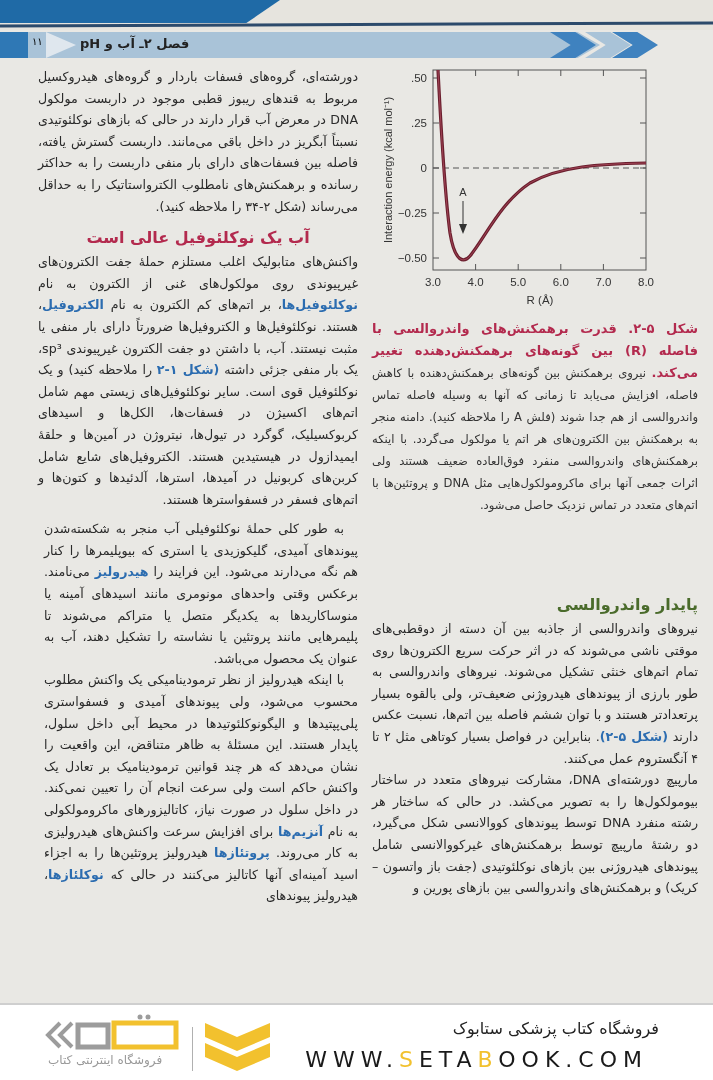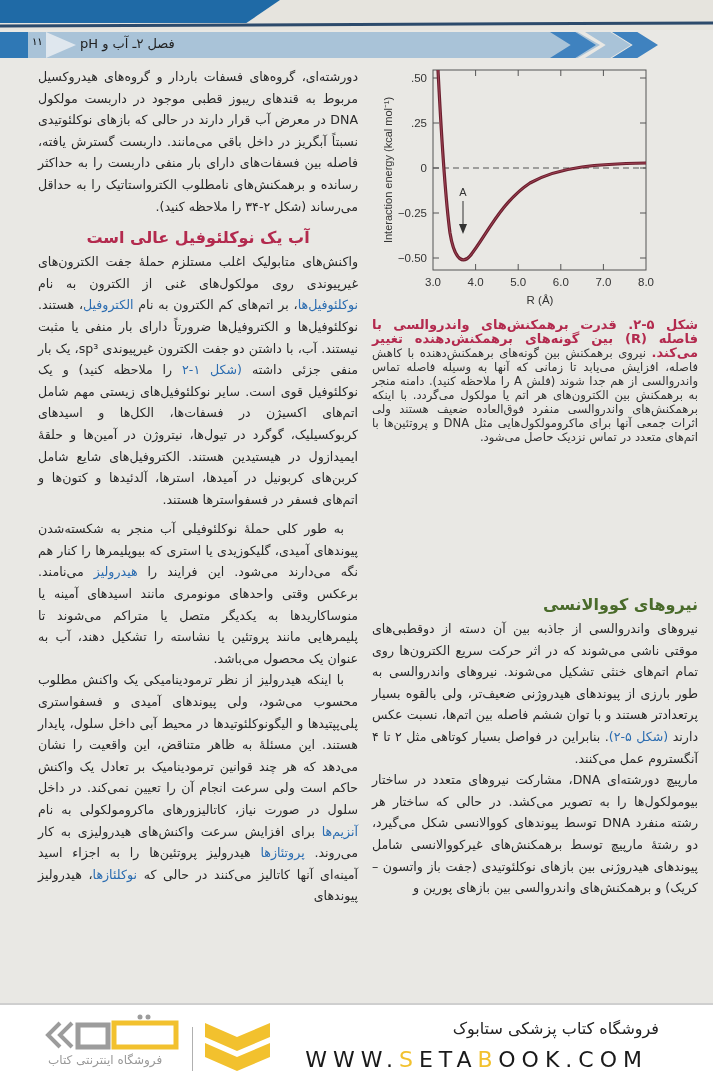--- a/index.html
+++ b/index.html
@@ -13,34 +13,34 @@
   .banner-bar { position: absolute; left: 0; top: 30px; width: 713px; height: 30px; }
   .bar-light { position: absolute; left: 40px; top: 2px; width: 560px; height: 26px; background: #a9c3d8; clip-path: polygon(0 0, 96% 0, 100% 50%, 96% 100%, 0 100%); }
   .bar-left-block { position: absolute; left: 0; top: 2px; width: 28px; height: 26px; background: #2f78b5; }
   .page-num-box { position: absolute; left: 28px; top: 2px; width: 42px; height: 26px; background: #a9c3d8; }
   .page-num-sep { position: absolute; left: 46px; top: 2px; width: 30px; height: 26px; background: #dfe7ee; clip-path: polygon(0 0, 100% 50%, 0 100%); }
   .chev { position: absolute; top: 2px; width: 46px; height: 26px; clip-path: polygon(0 0, 55% 0, 100% 50%, 55% 100%, 0 100%, 45% 50%); }
   .chev.c1 { left: 550px; background: #3f82bf; }
   .chev.c2 { left: 585px; background: #a9c3d8; }
   .chev.c3 { left: 612px; background: #3f82bf; }
   .page-num { position: absolute; left: 32px; top: 36px; font-size: 10px; color: #000000; font-family: "DejaVu Sans", sans-serif; }
-  .chapter-title { position: absolute; left: 80px; top: 36px; font-size: 13px; color: #222; direction: rtl; }
+  .chapter-title { position: absolute; left: 80px; top: 36px; font-size: 13px; color: #222; direction: rtl; font-weight: bold; }
 
   
   .col { position: absolute; direction: rtl; text-align: justify; font-size: 12.6px; line-height: 21.6px; }
   .col-left { left: 38px; top: 66px; width: 320px; }
   .col-right { left: 372px; width: 326px; }
 
   .heading-pink { color: #b32a4e; font-weight: bold; font-size: 16px; line-height: 26px; text-align: center; }
   .heading-green { color: #4a6b2b; font-weight: bold; font-size: 16px; line-height: 26px; text-align: right; }
-  .hl-blue { color: #2b6cb0; font-weight: normal; }
+  .hl-blue { color: #2b6cb0; font-weight: bold; }
   .caption { color: #b32a4e; font-weight: bold; }
-  .caption-body { font-size: 11.6px; line-height: 14px; color: #333; }
+  .caption-body { font-size: 11.6px; line-height: 22px; color: #333; }
   p { margin: 0; }
-  .indent { text-indent: 14px; }
+  .indent { text-indent: 14px; margin-left: 6px; }
   .mt8 { margin-top: 8px; }
 
   
   .chart { position: absolute; left: 340px; top: 58px; width: 330px; height: 255px; }
   .chart svg { width: 330px; height: 255px; }
 
   
   .footer { position: absolute; left: 0; top: 1003px; width: 713px; height: 77px; background: #ffffff; border-top: 2px solid #cfcfcf; }
   .shop-name { position: absolute; right: 54px; top: 14px; font-size: 16px; color: #222; direction: rtl; }
   .shop-url { position: absolute; right: 65px; top: 42px; font-size: 22px; letter-spacing: 6px; color: #1a1a1a; font-family: "DejaVu Sans", sans-serif; }
@@ -142,21 +142,21 @@
   </svg>
 </div>
 
 <div class="col col-right" style="top: 318px;">
   <p class="caption-body">
     <span class="caption" style="font-size:13px;">شکل ۵-۲. قدرت برهمکنش‌های واندروالسی با فاصله (R) بین گونه‌های برهمکنش‌دهنده تغییر می‌کند.</span><span> نیروی برهمکنش بین گونه‌های برهمکنش‌دهنده با کاهش فاصله، افزایش می‌یابد تا زمانی که آنها به وسیله فاصله تماس واندروالسی از هم جدا شوند (فلش A را ملاحظه کنید). دامنه منجر به برهمکنش بین الکترون‌های هر اتم یا مولکول می‌گردد. با اینکه برهمکنش‌های واندروالسی منفرد فوق‌العاده ضعیف هستند ولی اثرات جمعی آنها برای ماکرومولکول‌هایی مثل DNA و پروتئین‌ها با اتم‌های متعدد در تماس نزدیک حاصل می‌شود.</span>
   </p>
 </div>
 
 <div class="col col-right" style="top: 592px;">
-  <div class="heading-green">نیروهای کووالانسی</div>
+  <div class="heading-green">پایدار واندروالسی</div>
   <p>
     <span>نیروهای واندروالسی از جاذبه بین آن دسته از دوقطبی‌های موقتی ناشی می‌شوند که در اثر حرکت سریع الکترون‌ها روی تمام اتم‌های خنثی تشکیل می‌شوند. نیروهای واندروالسی به طور بارزی از پیوندهای هیدروژنی ضعیف‌تر، ولی بالقوه بسیار پرتعدادتر هستند و با توان ششم فاصله بین اتم‌ها، نسبت عکس دارند </span><span class="hl-blue">(شکل ۵-۲)</span><span>. بنابراین در فواصل بسیار کوتاهی مثل ۲ تا ۴ آنگستروم عمل می‌کنند.</span>
   </p>
   <p>مارپیچ دورشته‌ای DNA، مشارکت نیروهای متعدد در ساختار بیومولکول‌ها را به تصویر می‌کشد. در حالی که ساختار هر رشته منفرد DNA توسط پیوندهای کووالانسی شکل می‌گیرد، دو رشتهٔ مارپیچ توسط برهمکنش‌های غیرکووالانسی شامل پیوندهای هیدروژنی بین بازهای نوکلئوتیدی (جفت باز واتسون – کریک) و برهمکنش‌های واندروالسی بین بازهای پورین و</p>
 </div>
 
 <div class="footer">
   <div class="logo-word">
     <svg viewBox="0 0 150 40" width="150" height="40">
       <g fill="none" stroke="#9c9c9c" stroke-width="4">

